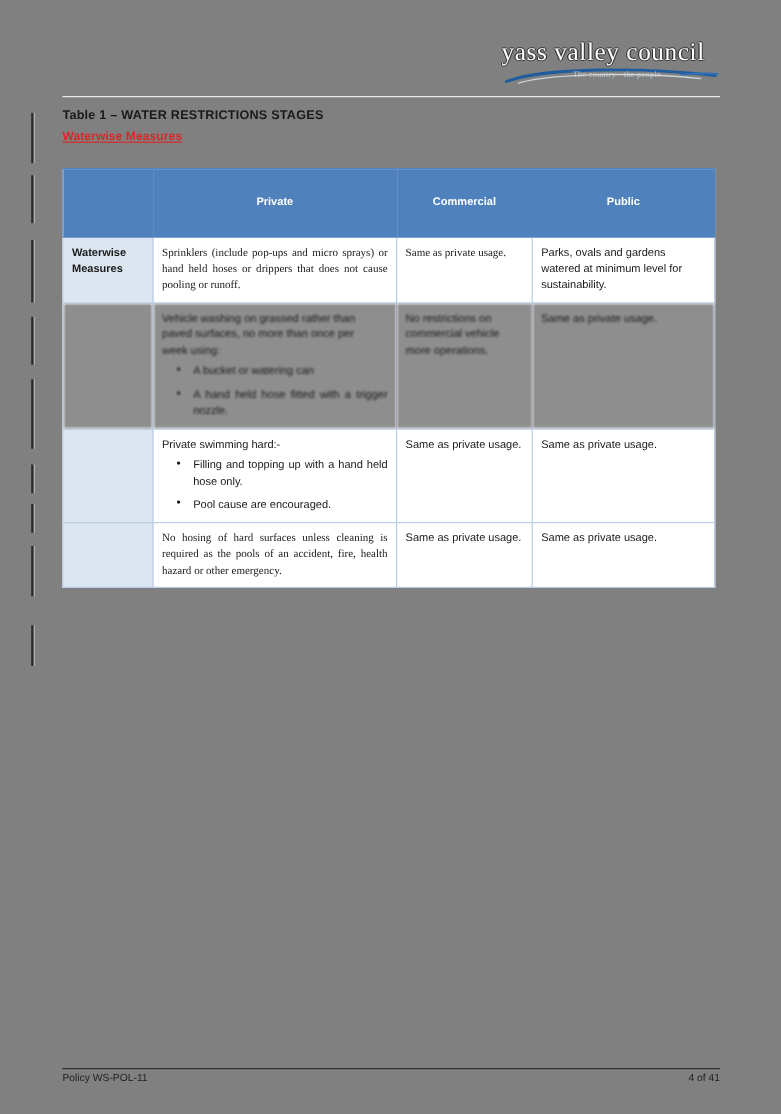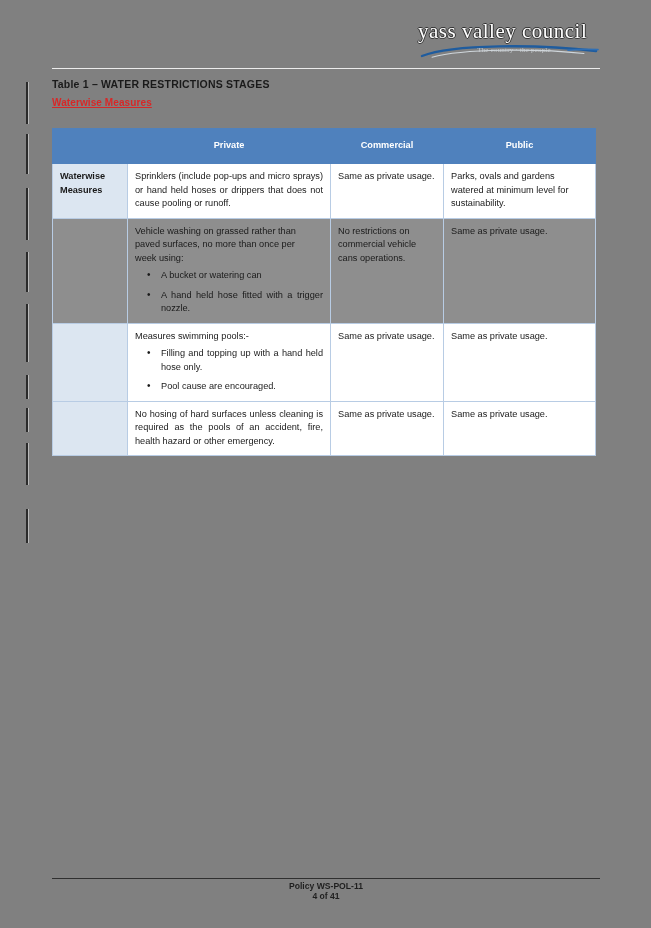--- a/index.html
+++ b/index.html
@@ -11,21 +11,21 @@
     width: 651px;
     height: 928px;
     position: relative;
     font-family: "Liberation Sans", sans-serif;
     overflow: hidden;
   }
 
   
   #page {
     position: absolute;
-    left: 0; top: 4px;
+    left: 0; top: 16px;
     width: 651px;
     height: 812px;
     background: #808080;
   }
 
   
   .change-bar {
     position: absolute;
     width: 2px;
     background: #2b2b2b;
@@ -125,21 +125,21 @@
   }
   #rest-table thead th {
     background: #4f81bd;
     color: #ffffff;
     text-align: center;
     font-weight: bold;
     font-size: 9.2px;
     height: 20px;
     vertical-align: middle;
     border: 1px solid #4f81bd;
-    padding: 7px 4px;
+    padding: 18px 4px;
   }
   #rest-table thead th.blank-head {
     background: #4f81bd;
   }
   td.label-cell {
     background: #dce6f1;
     color: #d62828;
     font-weight: bold;
     font-size: 9.2px;
     border: 1px solid #b8cce4;
@@ -163,21 +163,21 @@
   }
   ul.cell-list li:last-child { margin-bottom: 0; }
   ul.cell-list li::before {
     content: "\2022";
     position: absolute;
     left: -2px;
     top: -1px;
     font-size: 10px;
     color: #1a1a1a;
   }
-  .justify { text-align: justify; }
+  .justify { text-align: justify; font-family: Liberation Serif, serif; }
 
   
   tr.blurred td {
     color: #1c1c1c;
     filter: blur(0.75px);
   }
   tr.blurred td.body-cell,
   tr.blurred td.tint-cell {
     background: #8e8e8e;
   }
@@ -192,26 +192,25 @@
     height: 1px;
     background: #2f2f2f;
   }
   #footer {
     position: absolute;
     left: 52px;
     top: 877px;
     width: 548px;
     display: flex;
     justify-content: space-between;
-    align-items: center;
+    align-items: flex-end;
     font-size: 8.6px;
-    font-weight: bold;
+    font-weight: normal;
     color: #1f1f1f;
     filter: blur(0.4px);
-    flex-direction: column;
   }
 </style>
 </head>
 <body>
 
 <div id="page">
 
   <div id="change-bars">
       <div class="change-bar" style="left: 26px; top: 78px; height: 42px;"></div>
       <div class="change-bar" style="left: 26px; top: 130px; height: 40px;"></div>
@@ -265,27 +264,27 @@
         </tr>
         <tr class="blurred">
           <td class="label-cell empty"></td>
           <td class="tint-cell">
             <p class="cell-lead">Vehicle washing on grassed rather than paved surfaces, no more than once per week using:</p>
             <ul class="cell-list">
               <li>A bucket or watering can</li>
               <li>A hand held hose fitted with a trigger nozzle.</li>
             </ul>
           </td>
-          <td class="tint-cell">No restrictions on commercial vehicle cans operations.</td>
+          <td class="tint-cell">No restrictions on commercial vehicle more operations.</td>
           <td class="tint-cell">Same as private usage.</td>
         </tr>
         <tr>
           <td class="label-cell empty"></td>
           <td class="body-cell">
-            <p class="cell-lead">Measures swimming pools:-</p>
+            <p class="cell-lead">Private swimming hard:-</p>
             <ul class="cell-list">
               <li>Filling and topping up with a hand held hose only.</li>
               <li>Pool cause are encouraged.</li>
             </ul>
           </td>
           <td class="body-cell">Same as private usage.</td>
           <td class="body-cell">Same as private usage.</td>
         </tr>
         <tr>
           <td class="label-cell empty"></td>

